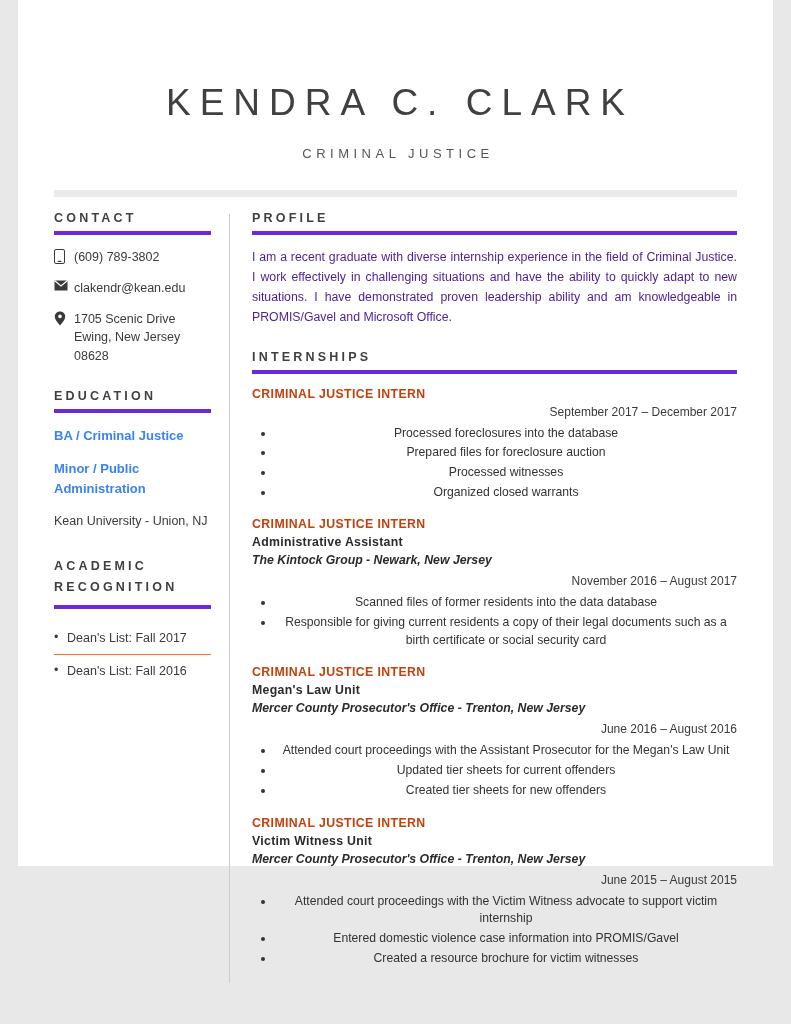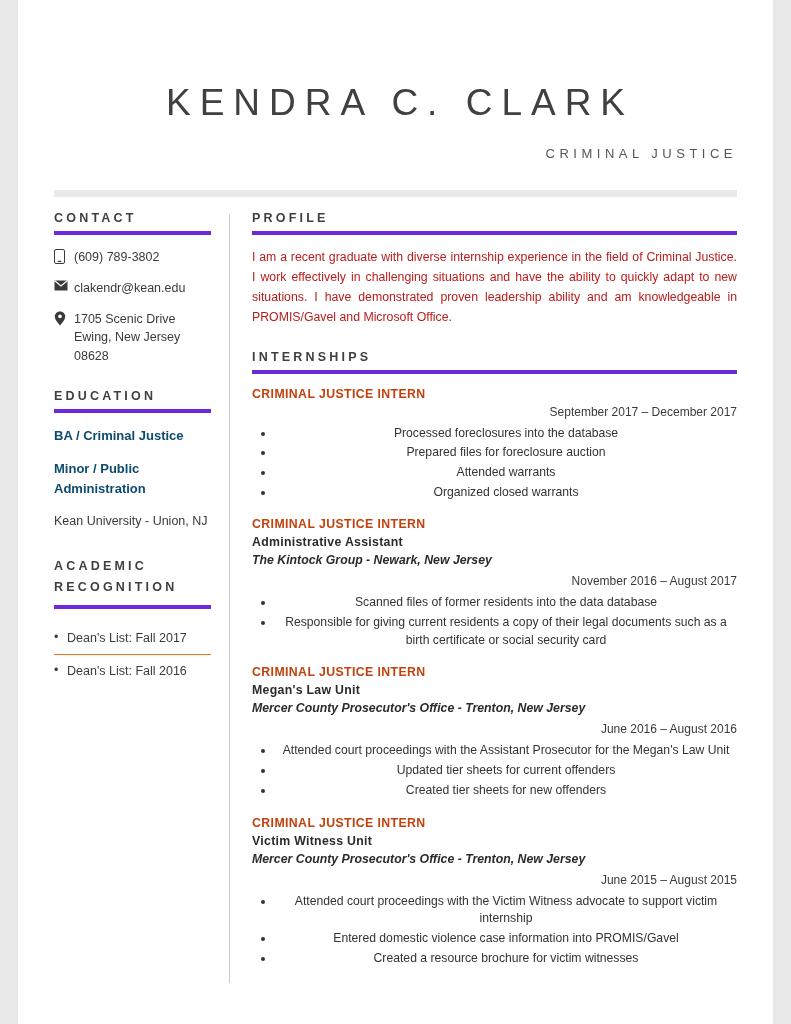--- a/index.html
+++ b/index.html
@@ -9,21 +9,21 @@
   }
   body {
     font-family: "Liberation Sans", sans-serif;
     width: 791px;
     height: 1024px;
     overflow: hidden;
   }
   .page {
     position: relative;
     width: 755px;
-    height: 1024px;
+    height: 866px;
     margin: 0 auto;
     background: #ffffff;
     box-sizing: border-box;
     padding: 0 36px;
   }
   
   .header {
     padding-top: 82px;
     text-align: center;
   }
@@ -35,21 +35,20 @@
     margin: 0;
     padding-left: 9px;
     font-family: "Liberation Sans", sans-serif;
   }
   .subtitle {
     margin-top: 22px;
     font-size: 13px;
     letter-spacing: 4.5px;
     color: #555555;
     padding-left: 5px;
-    text-align: right;
   }
   .header-rule {
     margin-top: 29px;
     height: 7px;
     background: #eaeaea;
     width: 100%;
   }
   
   .body-cols {
     display: flex;
@@ -100,21 +99,21 @@
     display: flex;
     justify-content: flex-start;
     padding-top: 1px;
   }
   .contact-icon svg { display: block; }
   .contact-text { line-height: 1.45; }
 
   .edu-item {
     font-size: 13px;
     font-weight: bold;
-    color: #0c4a6e;
+    color: #3b82f6;
     line-height: 1.5;
     margin-bottom: 14px;
   }
   .edu-school {
     font-size: 12.5px;
     color: #3a3a3a;
     line-height: 1.55;
     font-weight: normal;
   }
   .award-list {
@@ -134,21 +133,21 @@
     content: "\2022";
     position: absolute;
     left: 0;
     top: 8px;
     color: #3a3a3a;
   }
   .acad-title { line-height: 1.75; }
 
   .profile-text {
     font-size: 12.3px;
-    color: #b91c1c;
+    color: #4c1d95;
     line-height: 1.62;
     text-align: justify;
     margin: 0 0 22px 0;
   }
   .job { margin-bottom: 4px; }
   .job-title {
     font-size: 12.3px;
     font-weight: bold;
     color: #c2410c;
     letter-spacing: 0.4px;
@@ -263,21 +262,21 @@
 
       <div>
         <div class="sec-title sec-title-line">INTERNSHIPS</div>
 
         <div class="job">
           <div class="job-title">CRIMINAL JUSTICE INTERN</div>
           <div class="job-dates">September 2017 – December 2017</div>
           <ul class="bullets">
             <li>Processed foreclosures into the database</li>
             <li>Prepared files for foreclosure auction</li>
-            <li>Attended warrants</li>
+            <li>Processed witnesses</li>
             <li>Organized closed warrants</li>
           </ul>
         </div>
 
         <div class="job">
           <div class="job-title">CRIMINAL JUSTICE INTERN</div>
           <div class="job-sub">Administrative Assistant</div>
           <div class="job-org">The Kintock Group - Newark, New Jersey</div>
           <div class="job-dates">November 2016 – August 2017</div>
           <ul class="bullets">

